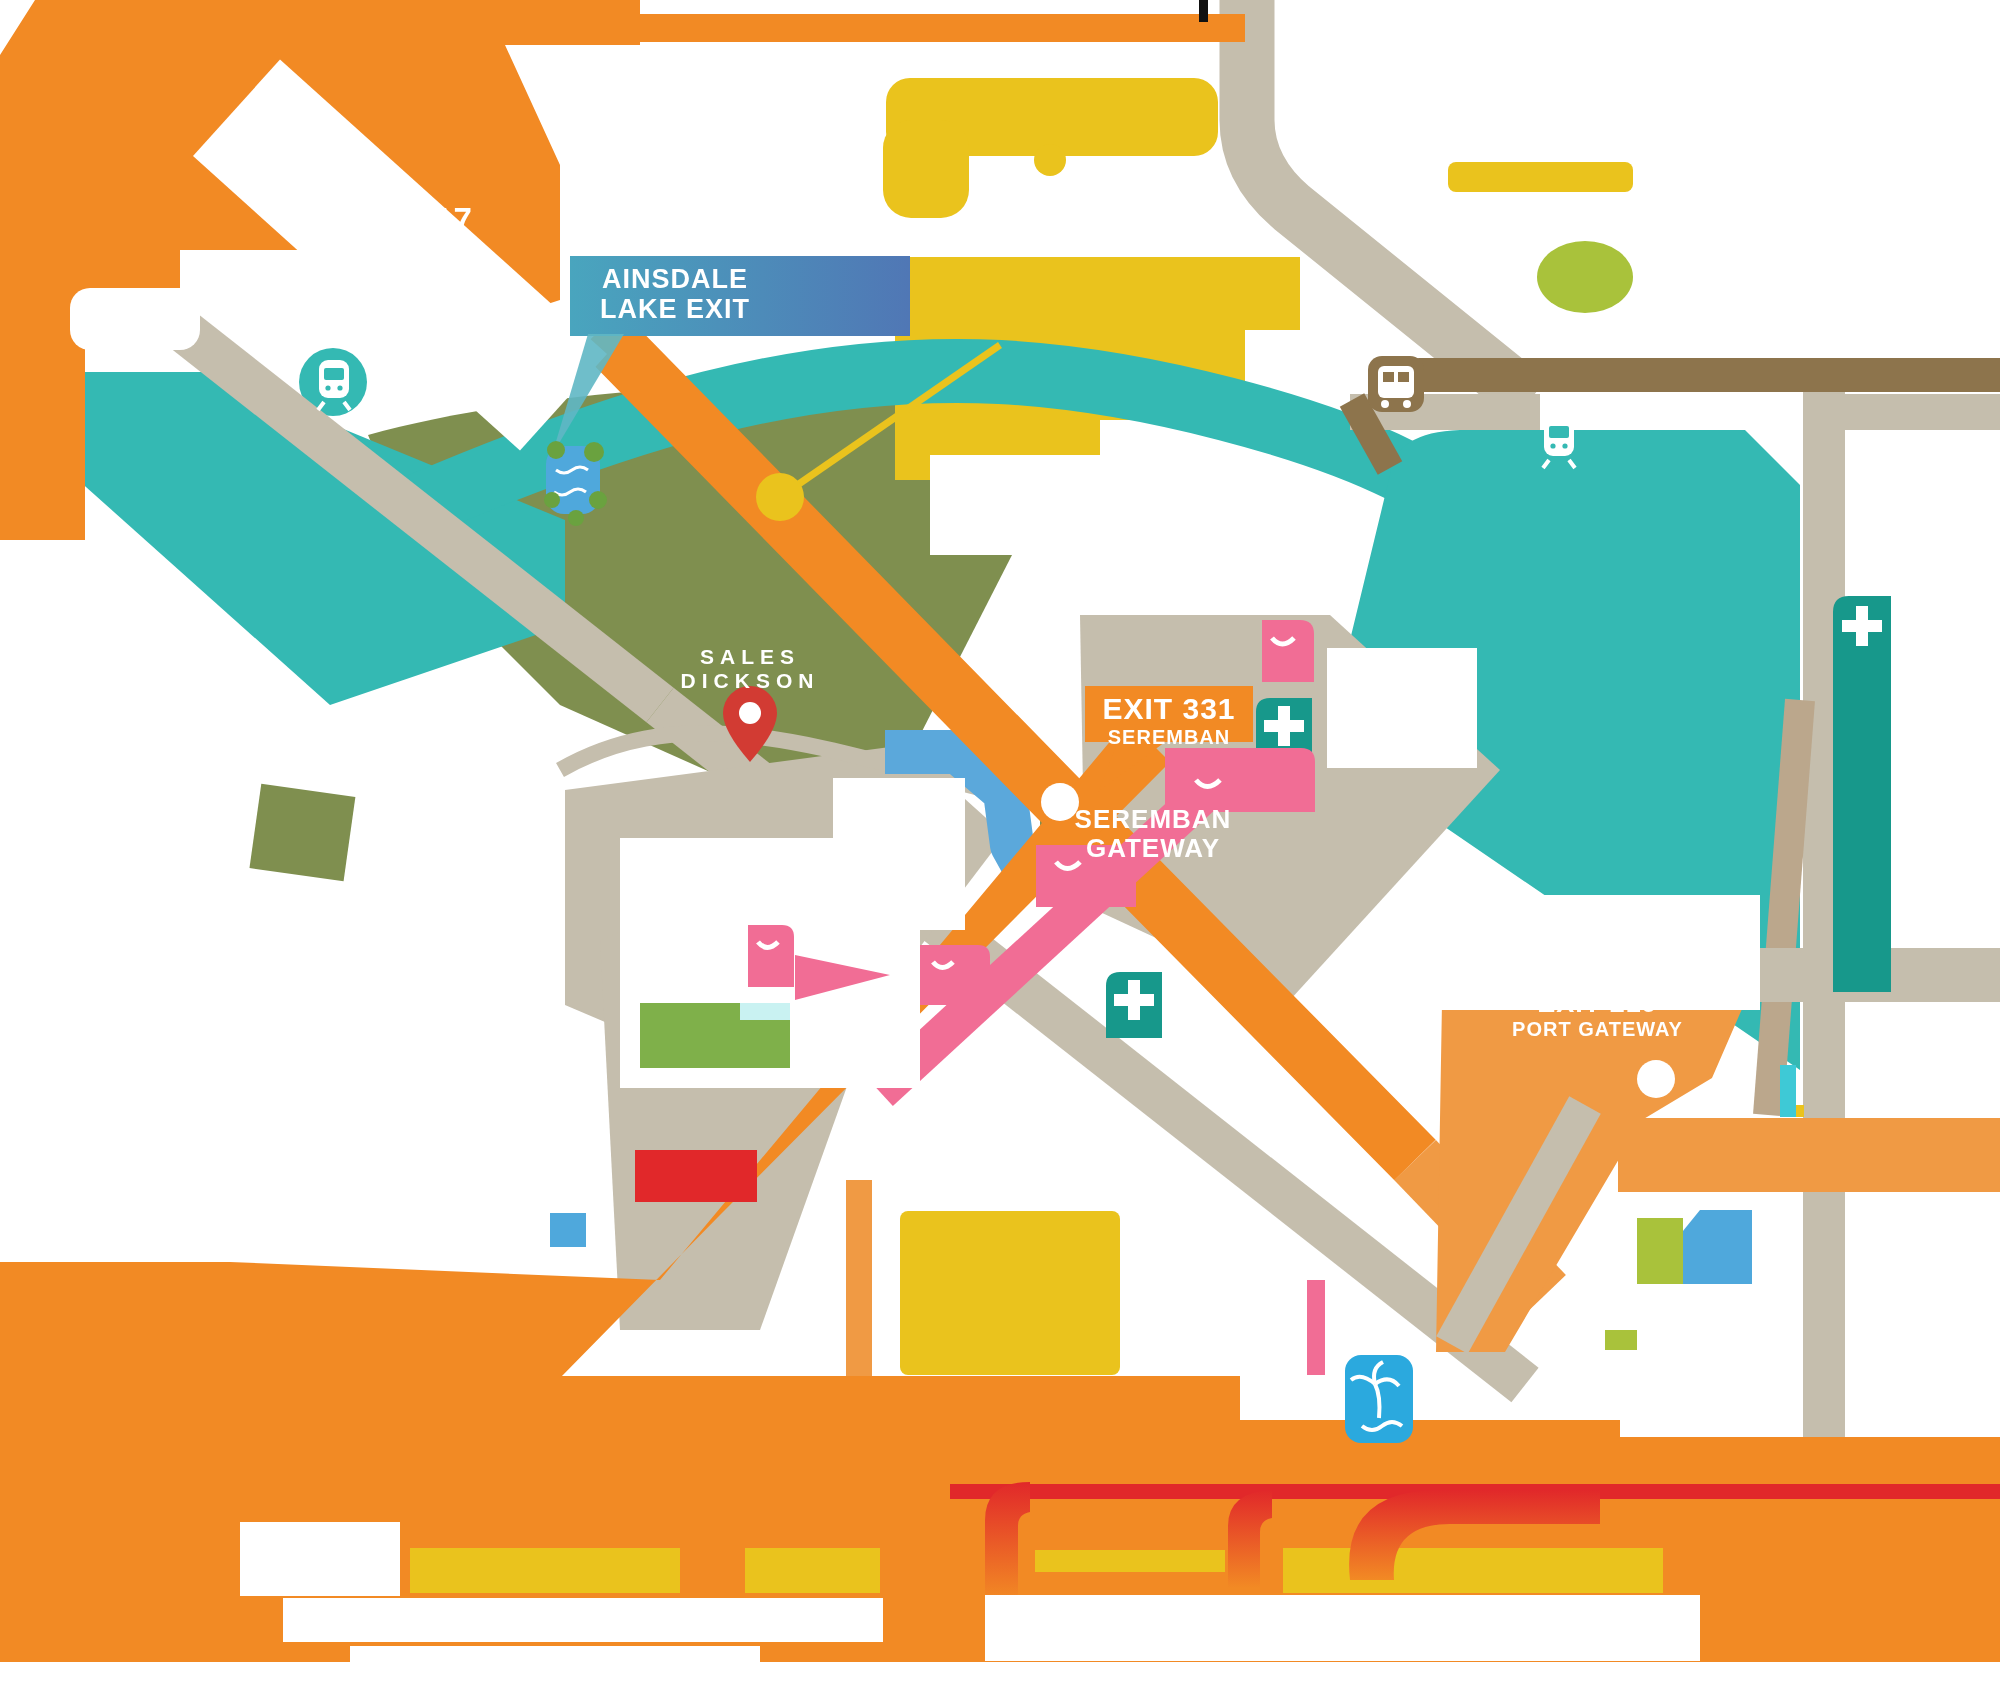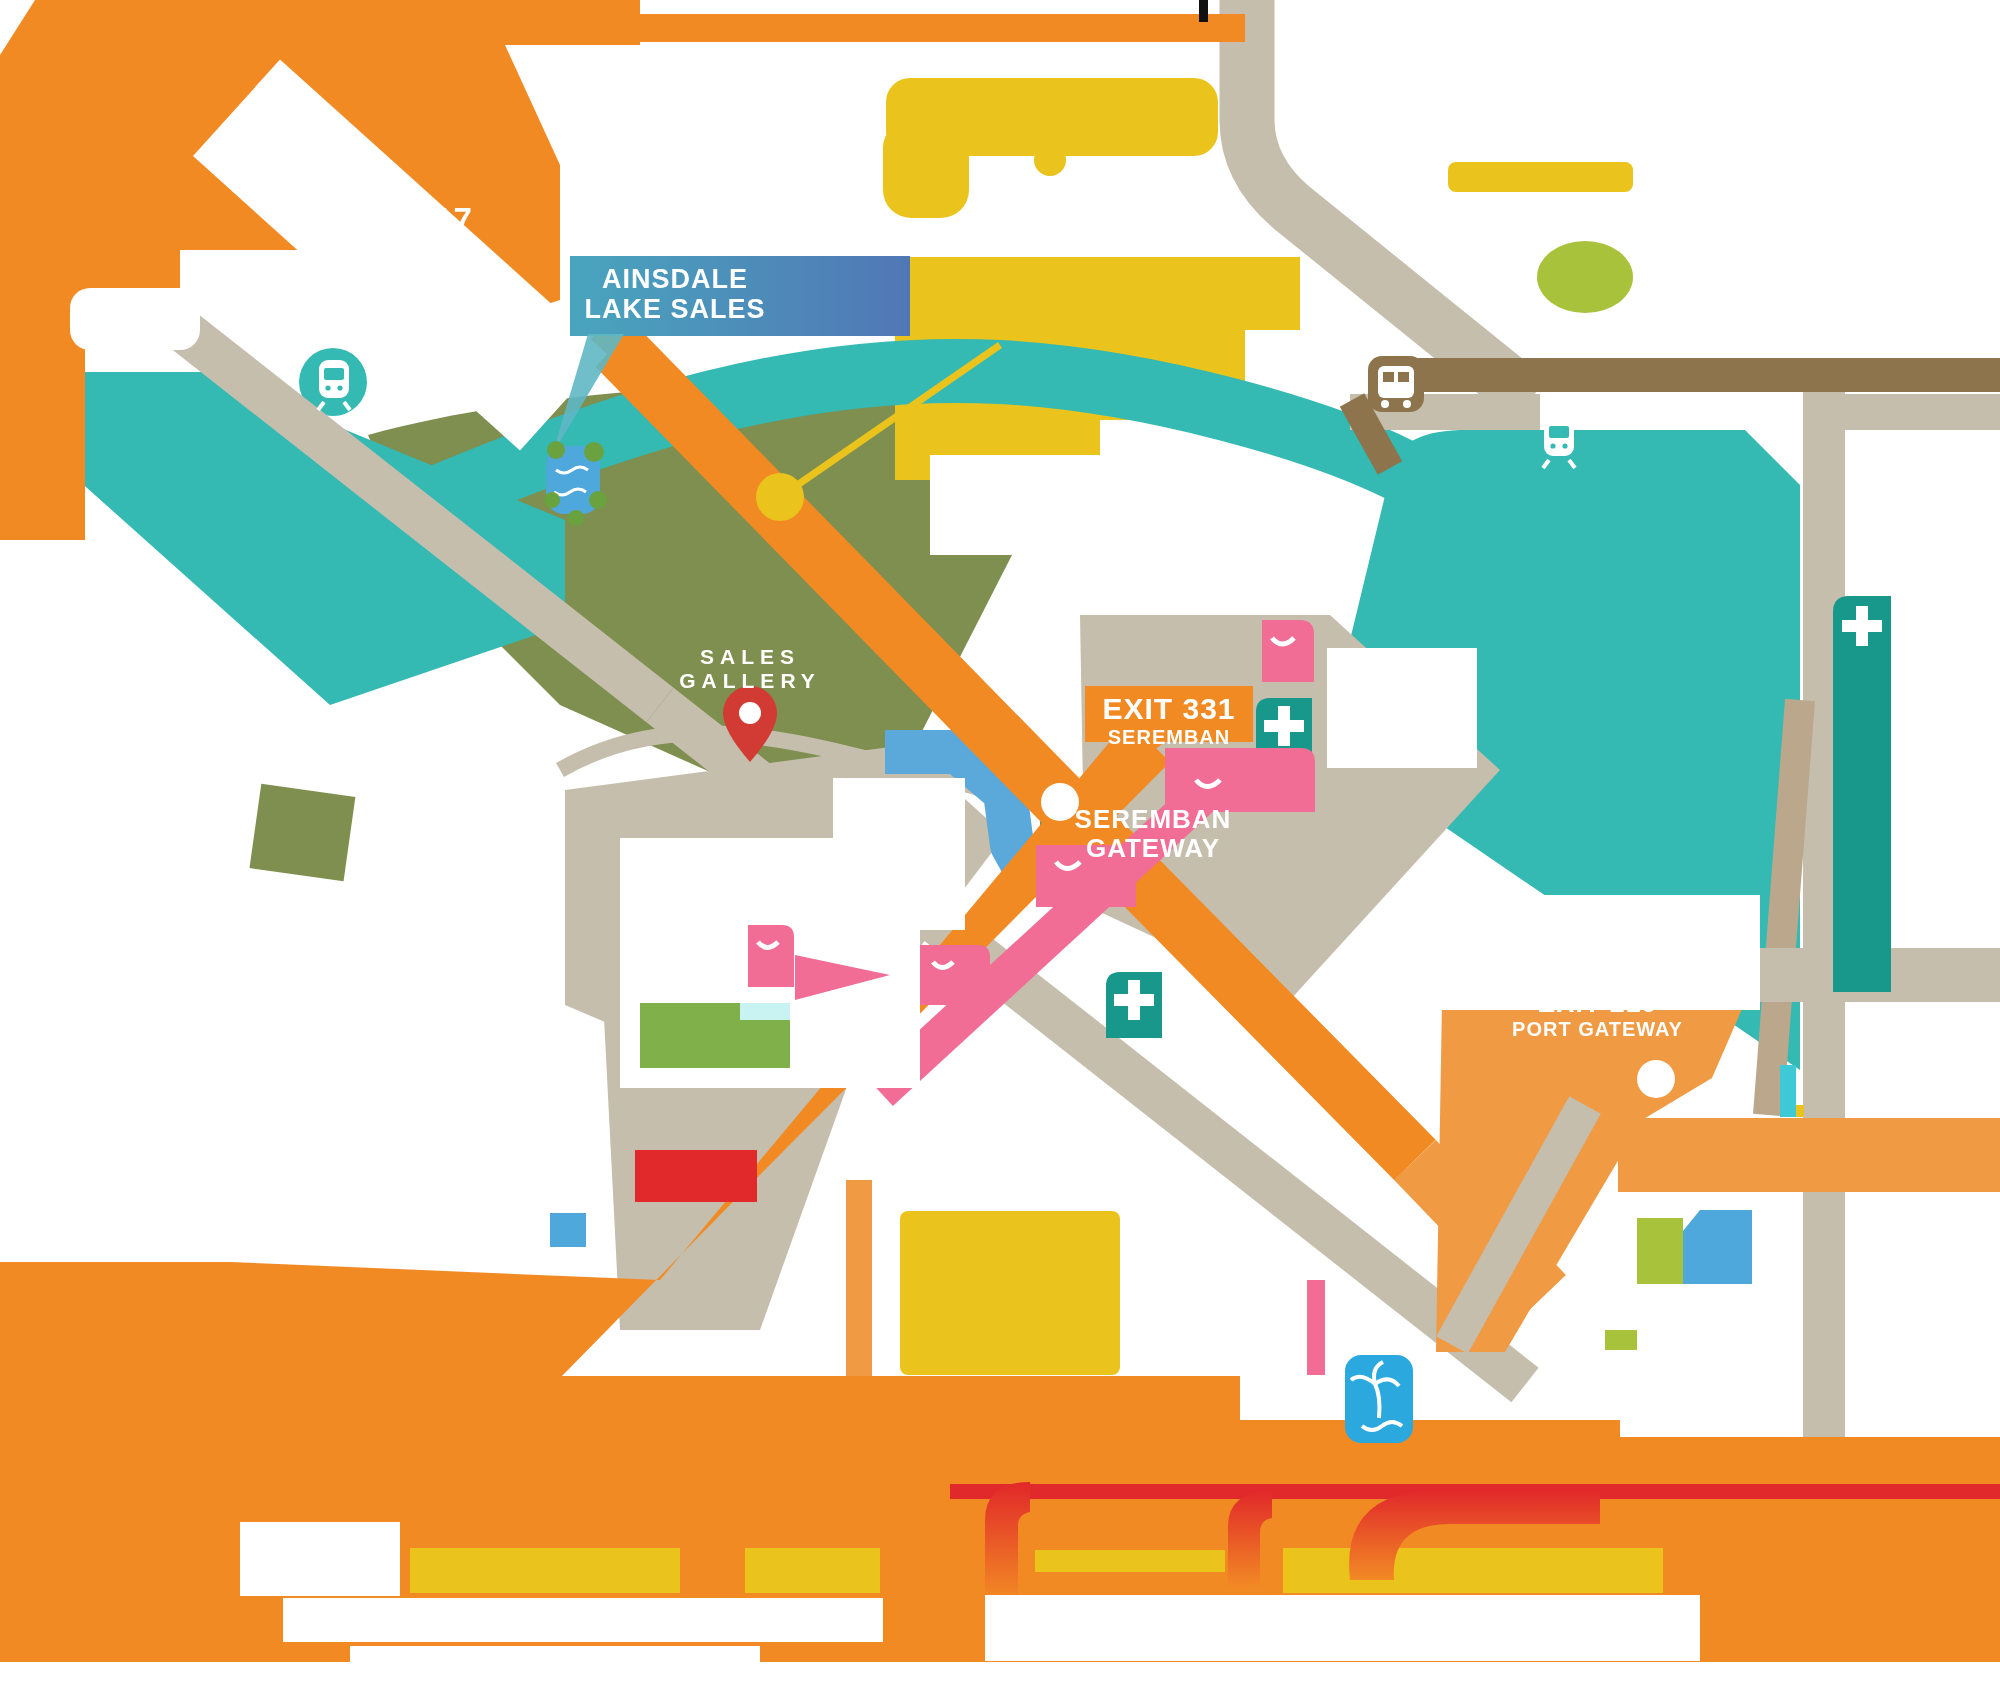--- a/index.html
+++ b/index.html
@@ -222,26 +222,26 @@
   </svg>
 
   <div class="lbl" style="left:290px;top:202px;width:220px;">
     <div class="exit-title">EXIT 217</div>
     <div class="exit-sub">BANDAR</div>
     <div class="exit-sub">AINSDALE</div>
   </div>
 
   <div class="lbl banner-text" style="left:575px;top:264px;width:200px;">
     <div>AINSDALE</div>
-    <div>LAKE SALES</div>
+    <div>LAKE EXIT</div>
   </div>
 
   <div class="lbl sales" style="left:640px;top:645px;width:220px;">
     <div>SALES</div>
-    <div>GALLERY</div>
+    <div>DICKSON</div>
   </div>
 
   <div class="lbl" style="left:1085px;top:692px;width:168px;">
     <div class="exit-title" style="font-size:30px;">EXIT 331</div>
     <div class="exit-sub">SEREMBAN</div>
   </div>
 
   <div class="lbl gateway" style="left:1048px;top:805px;width:210px;">
     <div>SEREMBAN</div>
     <div>GATEWAY</div>

